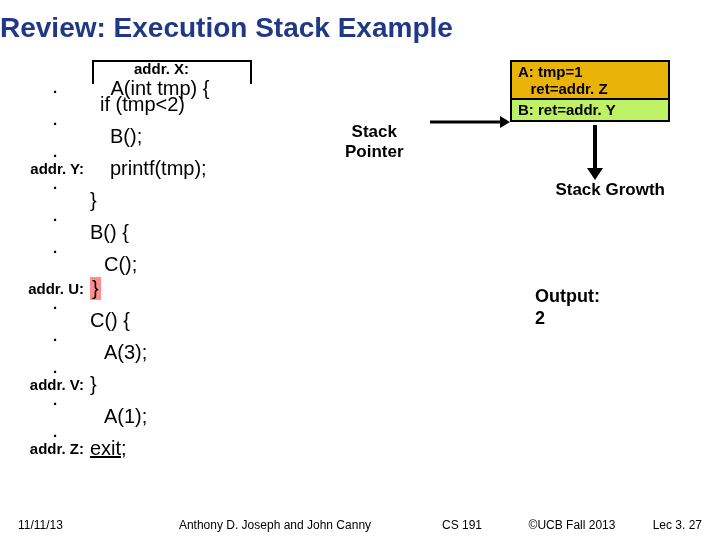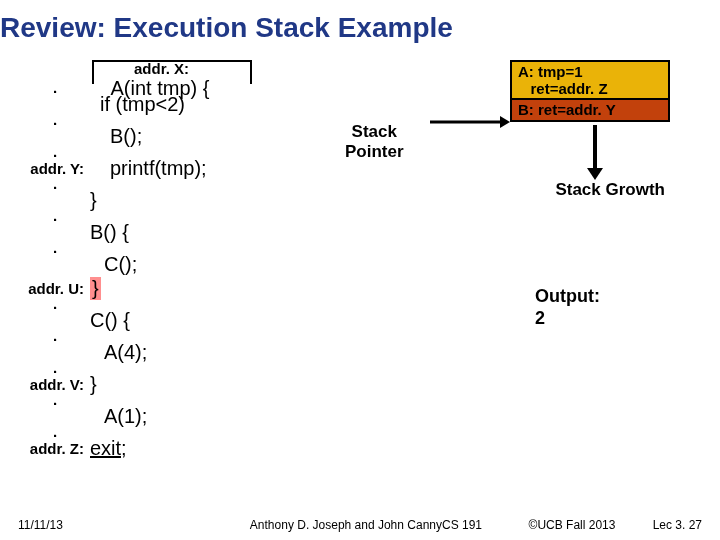--- a/index.html
+++ b/index.html
@@ -13,28 +13,28 @@
   .code { font-weight: normal; font-size: 20px; }
   .dot { width: 70px; text-align: center; font-weight: bold; font-size: 15px; line-height: 8px; height: 8px; }
   .hl-red { background: #ff8f8f; display: inline-block; padding: 0 2px; }
   .boxrow { position: relative; height: 24px; }
   .blackbox { position: absolute; border: 2px solid #000; background: #fff; height: 24px; }
   .blackbox.top { left: 72px; top: 0; width: 160px; border-bottom: none; }
   .stack-area { position: absolute; right: 10px; top: 0; width: 360px; }
   .sp-label { position: absolute; left: 15px; top: 62px; font-weight: bold; font-size: 17px; text-align: center; line-height: 20px; }
   .frame { position: absolute; border: 2px solid #000; font-weight: bold; font-size: 15px; padding: 1px 6px; }
   .frame.a1 { right: 20px; top: 0; width: 160px; height: 40px; background: #eab308; }
-  .frame.b  { right: 20px; top: 40px; width: 160px; height: 22px; background: #c2410c; border-top: none; }
+  .frame.b  { right: 20px; top: 40px; width: 160px; height: 22px; background: #bef264; border-top: none; }
   .growth { position: absolute; right: 25px; top: 120px; font-weight: bold; font-size: 17px; }
   .arrow-sp { position: absolute; left: 100px; top: 52px; }
   .arrow-down { position: absolute; right: 85px; top: 65px; }
   .output { position: absolute; right: 90px; top: 225px; font-weight: bold; font-size: 18px; line-height: 22px; }
   .footer { position: absolute; bottom: 8px; left: 0; right: 0; display: flex; font-size: 12px; padding: 0 18px; }
   .footer .l { width: 90px; }
-  .footer .c { flex: 1; text-align: right; }
+  .footer .c { flex: 1; text-align: center; }
   .footer .r1 { width: 70px; text-align: left; }
   .footer .r2 { width: 120px; text-align: center; }
   .footer .r3 { width: 70px; text-align: right; }
   svg { display: block; }
 </style>
 </head>
 <body>
 
 <div class="slide">
   <div class="title">Review: Execution Stack Example</div>
@@ -85,21 +85,21 @@
         <span class="code"><span class="hl-red">}</span></span>
       </div>
       <div class="dot">.</div>
       <div class="code-row">
         <span class="label"></span>
         <span class="code">C() {</span>
       </div>
       <div class="dot">.</div>
       <div class="code-row">
         <span class="label"></span>
-        <span class="code" style="padding-left:14px">A(4);</span>
+        <span class="code" style="padding-left:14px">A(3);</span>
       </div>
       <div class="dot">.</div>
       <div class="code-row">
         <span class="label">addr. V:</span>
         <span class="code">}</span>
       </div>
       <div class="dot">.</div>
       <div class="code-row">
         <span class="label"></span>
         <span class="code" style="padding-left:14px">A(1);</span>

